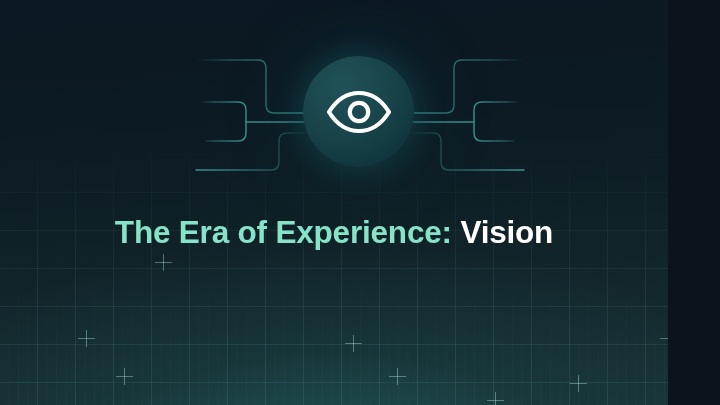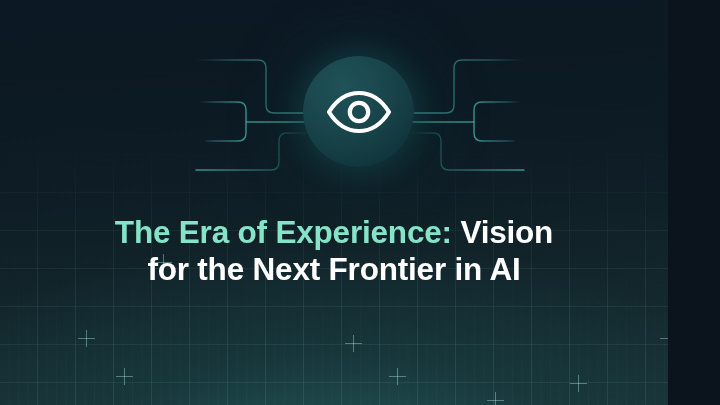--- a/index.html
+++ b/index.html
@@ -154,16 +154,15 @@
         <circle cx="36" cy="24" r="9.2" stroke="#ffffff" stroke-width="4.2" fill="none"></circle>
       </svg>
     </div>
   </div>
 
   <div class="title-block">
     <div class="title-line">
       <span class="accent">The Era of Experience:</span>
       <span>Vision</span>
     </div>
-    <div class="title-line">for the Next Frontier in AI</div>
   </div>
 
 </div>
 
 </body></html>

